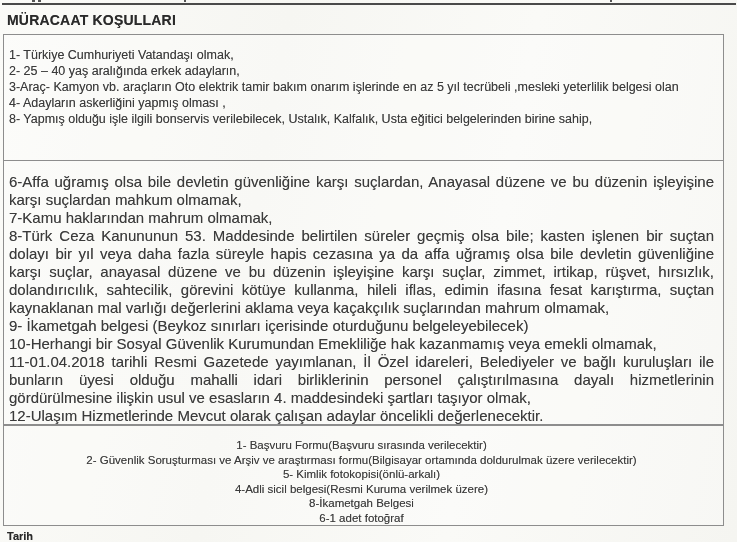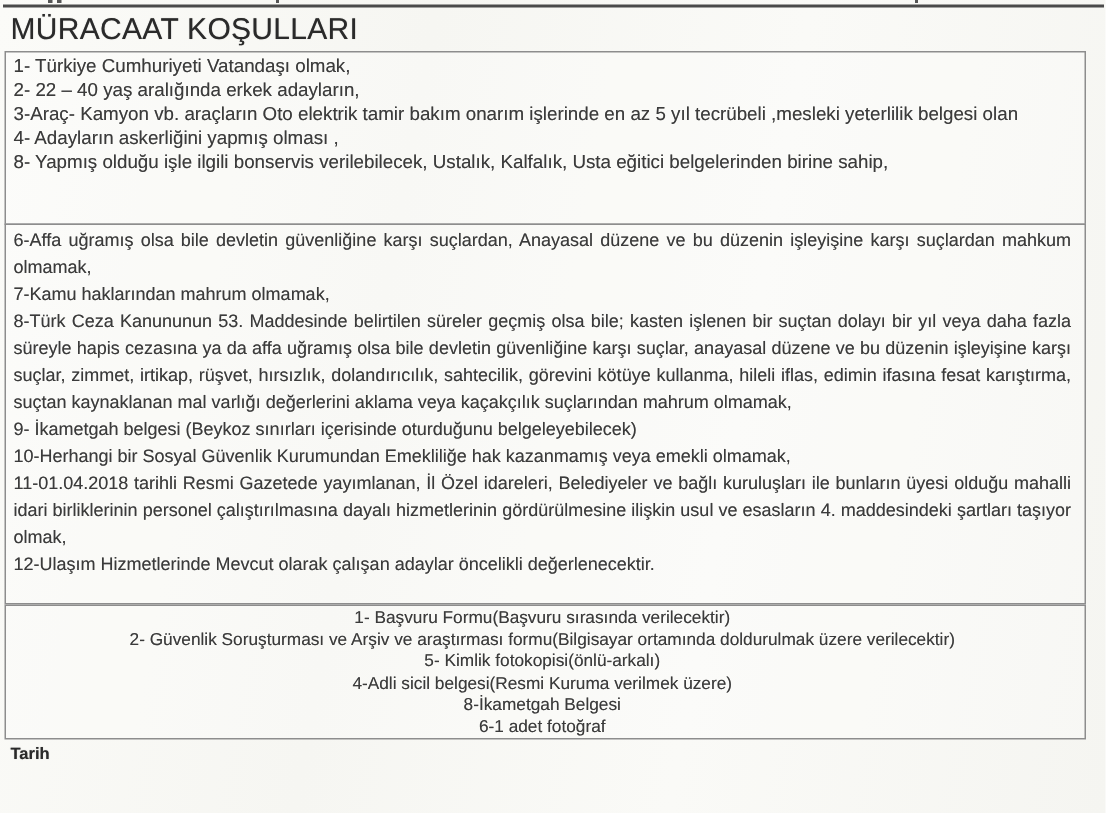--- a/index.html
+++ b/index.html
@@ -17,46 +17,46 @@
   .sliver {
     position: relative;
     height: 3px;
     margin: 0 1px 0 2px;
     border-bottom: 2px solid #4a4a4a;
   }
   .mark { position: absolute; top: 0; height: 2px; width: 3px; background: #555; }
   .m1 { left: 30px; } .m2 { left: 36px; } .m3 { left: 182px; width: 2px; } .m4 { left: 608px; width: 2px; }
 
   .section-title {
-    font-size: 20px;
-    font-weight: normal;
+    font-size: 14px;
+    font-weight: bold;
     color: #2a2a2a;
     letter-spacing: 0.2px;
     padding: 4px 0 2px 7px;
     line-height: 22px;
     height: 23px;
     text-shadow: 0 0 0.5px rgba(40,40,40,0.55);
   }
   .box {
     border: 1px solid #8d8d8d;
     margin: 0 13px 0 3px;
-    padding: 1px 9px 0 5px;
+    padding: 12px 9px 0 5px;
     box-sizing: content-box;
     overflow: hidden;
     background: rgba(255,255,255,0.25);
   }
   .box p {
     margin: 0;
     text-align: justify;
     text-shadow: 0 0 0.4px rgba(55,55,55,0.5);
   }
   .box-1 { height: 113px; }
   .box-1 p { font-size: 12.5px; line-height: 16px; }
   .box-2 { height: 251px; margin-top: -1px; }
-  .box-2 p { font-size: 12px; line-height: 18px; }
+  .box-2 p { font-size: 15px; line-height: 18px; }
   .box-3 { height: 87px; }
   .box-3 p { font-size: 11.5px; line-height: 14.5px; text-align: center; }
 
   .footer-label {
     font-size: 11px;
     font-weight: bold;
     color: #2a2a2a;
     padding: 4px 0 0 7px;
     text-shadow: 0 0 0.5px rgba(40,40,40,0.55);
   }
@@ -70,21 +70,21 @@
     <span class="mark m1"></span>
     <span class="mark m2"></span>
     <span class="mark m3"></span>
     <span class="mark m4"></span>
   </div>
 
   <div class="section-title">MÜRACAAT KOŞULLARI</div>
 
   <div class="box box-1">
     <p>1- Türkiye Cumhuriyeti Vatandaşı olmak,</p>
-    <p>2- 22 – 40 yaş aralığında erkek adayların,</p>
+    <p>2- 25 – 40 yaş aralığında erkek adayların,</p>
     <p>3-Araç- Kamyon vb. araçların Oto elektrik tamir bakım onarım işlerinde en az 5 yıl tecrübeli ,mesleki yeterlilik belgesi olan</p>
     <p>4- Adayların askerliğini yapmış olması ,</p>
     <p>8- Yapmış olduğu işle ilgili bonservis verilebilecek, Ustalık, Kalfalık, Usta eğitici belgelerinden birine sahip,</p>
   </div>
 
   <div class="box box-2">
     <p>6-Affa uğramış olsa bile devletin güvenliğine karşı suçlardan, Anayasal düzene ve bu düzenin işleyişine karşı suçlardan mahkum olmamak,</p>
     <p>7-Kamu haklarından mahrum olmamak,</p>
     <p>8-Türk Ceza Kanununun 53. Maddesinde belirtilen süreler geçmiş olsa bile; kasten işlenen bir suçtan dolayı bir yıl veya daha fazla süreyle hapis cezasına ya da affa uğramış olsa bile devletin güvenliğine karşı suçlar, anayasal düzene ve bu düzenin işleyişine karşı suçlar, zimmet, irtikap, rüşvet, hırsızlık, dolandırıcılık, sahtecilik, görevini kötüye kullanma, hileli iflas, edimin ifasına fesat karıştırma, suçtan kaynaklanan mal varlığı değerlerini aklama veya kaçakçılık suçlarından mahrum olmamak,</p>
     <p>9- İkametgah belgesi (Beykoz sınırları içerisinde oturduğunu belgeleyebilecek)</p>

